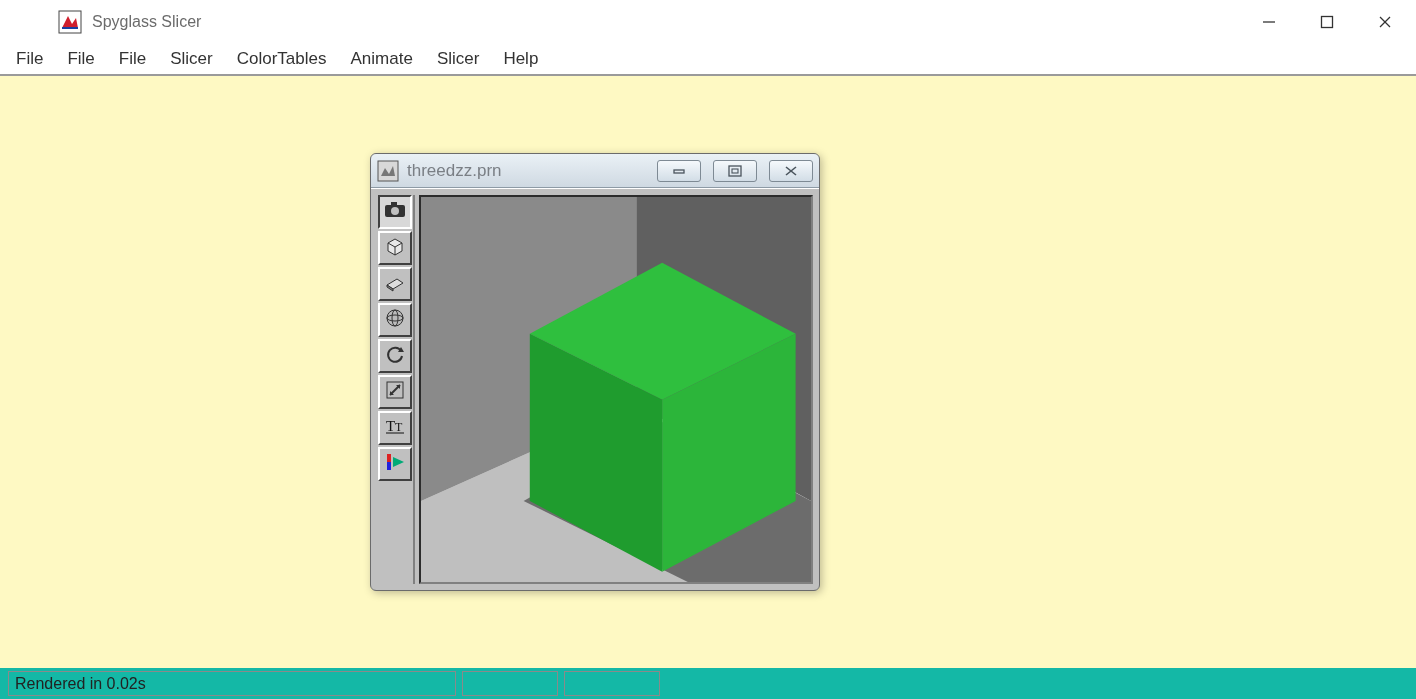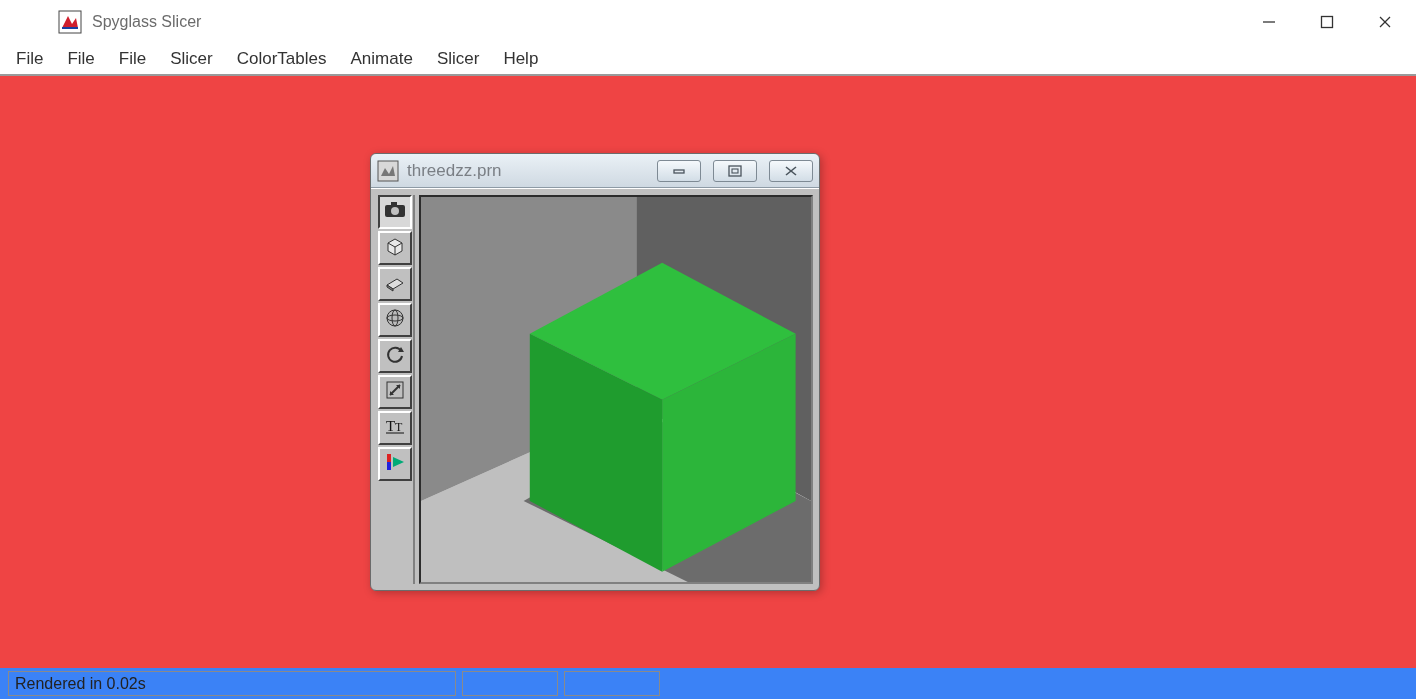--- a/index.html
+++ b/index.html
@@ -5,22 +5,22 @@
   * { box-sizing: border-box; }
   html, body { margin:0; padding:0; width:1416px; height:699px; font-family: "Segoe UI", Tahoma, sans-serif; overflow:hidden; background:#fff; }
   
   .app-titlebar { height:44px; display:flex; align-items:center; padding:0 2px 0 10px; background:#fff; font-size:16px; color:#6b6b6b;margin-left:48px; }
   .app-titlebar .icon { width:24px; height:24px; margin-right:10px; }
   .app-titlebar .spacer { flex:1; }
   .win-controls { display:flex; height:100%; }
   .win-btn { width:58px; display:flex; align-items:center; justify-content:center; color:#3a3a3a; }
   .menubar { height:32px; display:flex; align-items:center; gap:0; padding:0 4px; font-size:17px; color:#333; border-bottom:2px solid #9a9a9a; background:#fff; }
   .menubar .mitem { padding:4px 12px; }
-  .workspace { position:relative; height:592px; background:#ef4444; }
-  .statusbar { height:31px; background:#3b82f6; display:flex; align-items:center; padding:2px 8px; gap:6px; }
+  .workspace { position:relative; height:592px; background:#fef9c3; }
+  .statusbar { height:31px; background:#14b8a6; display:flex; align-items:center; padding:2px 8px; gap:6px; }
   .status-cell { height:25px; border:1px solid #8a8a8a; padding:0 6px; display:flex; align-items:center; font-size:16px; color:#222; }
   .status-cell.main { width:448px; }
   .status-cell.small { width:96px; }
   
   .child-window { position:absolute; left:370px; top:77px; width:450px; height:438px; border:1px solid #6b6b6b; border-radius:6px; background:#cfd8df; box-shadow:0 0 0 1px #555 inset, 2px 2px 8px rgba(0,0,0,.25); overflow:hidden; }
   .child-title { height:34px; background:linear-gradient(#eaf1f6,#cfd9e2); display:flex; align-items:center; padding:0 6px; gap:8px; border-bottom:1px solid #8d9aa5; }
   .child-title .cicon { width:22px; height:22px; }
   .child-title .ctext { font-size:17px; color:#7a7f85; }
   .child-title .spacer { flex:1; }
   .child-ctrl { width:44px; height:22px; margin-left:4px; border:1px solid #7e8a94; border-radius:3px; background:linear-gradient(#f5f9fc,#d2dde6); display:flex; align-items:center; justify-content:center; color:#4a545d; font-size:13px; }

